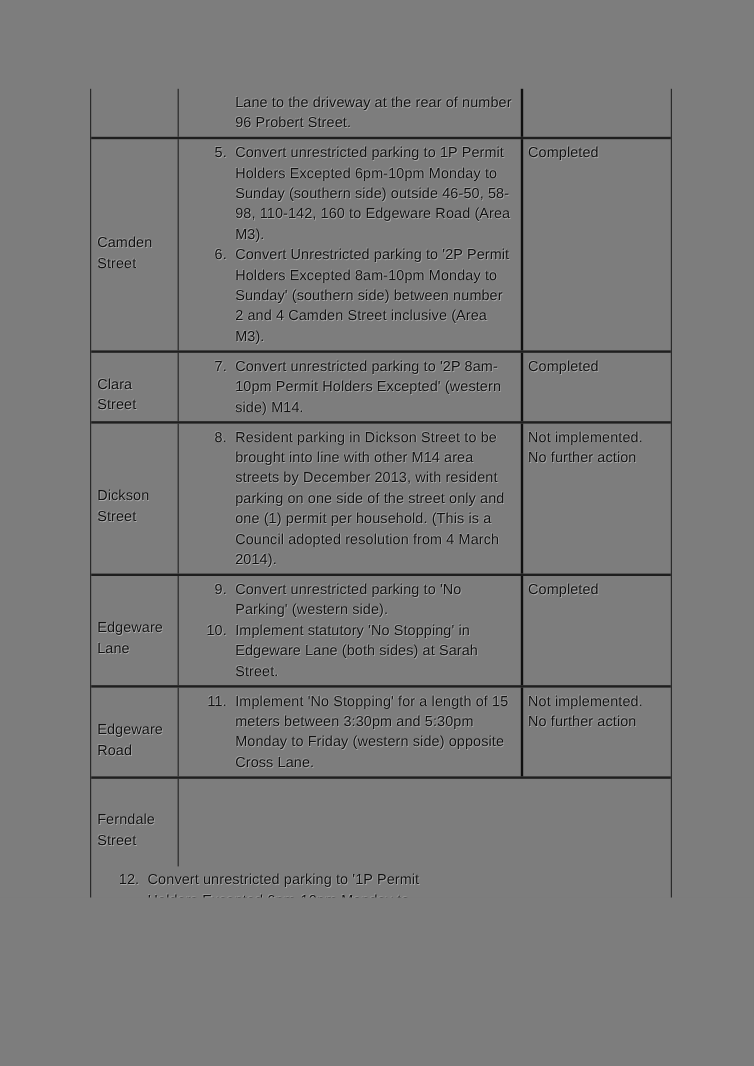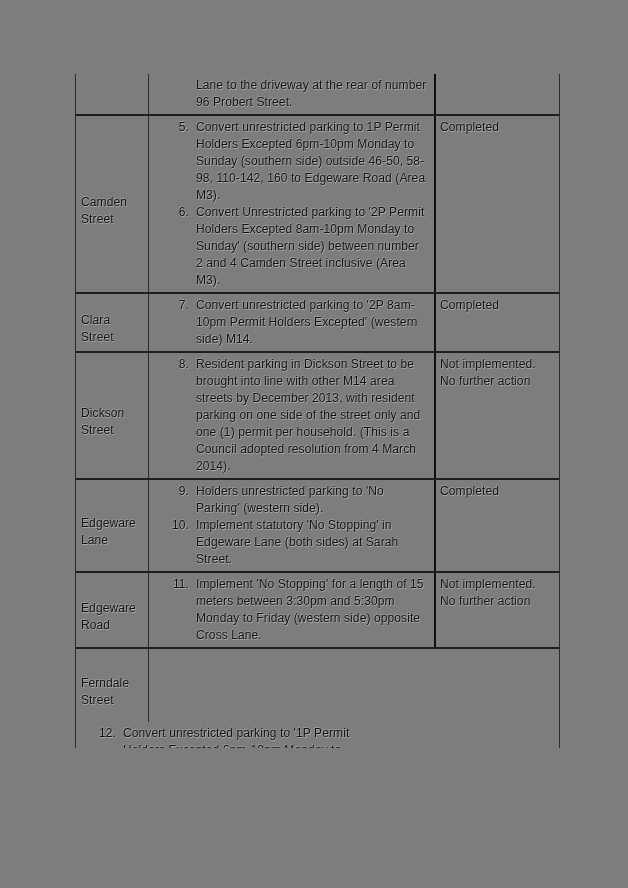--- a/index.html
+++ b/index.html
@@ -134,21 +134,21 @@
       </div>
       <div class="cell status">Not implemented.
 No further action</div>
     </div>
 
     <div class="row r4">
       <div class="cell street">Edgeware Lane</div>
       <div class="cell desc">
         <div class="item">
           <span class="num">9.</span>
-          <span class="txt">Holders unrestricted parking to 'No Parking' (western side).</span>
+          <span class="txt">Convert unrestricted parking to 'No Parking' (western side).</span>
         </div>
         <div class="item">
           <span class="num">10.</span>
           <span class="txt">Implement statutory 'No Stopping' in Edgeware Lane (both sides) at Sarah Street.</span>
         </div>
       </div>
       <div class="cell status">Completed</div>
     </div>
 
     <div class="row r5">

